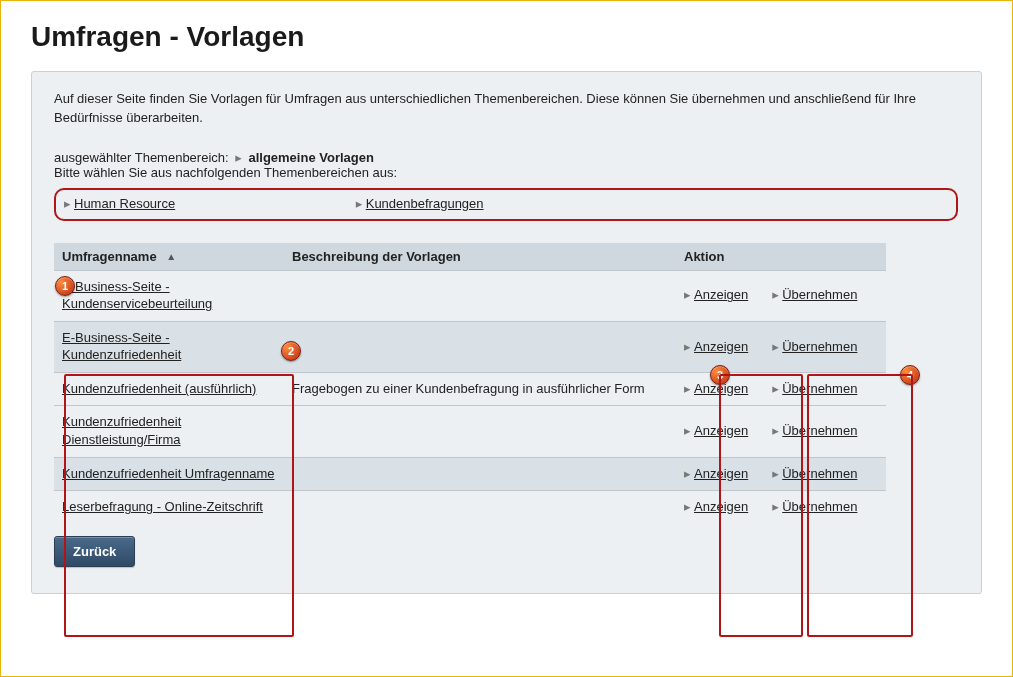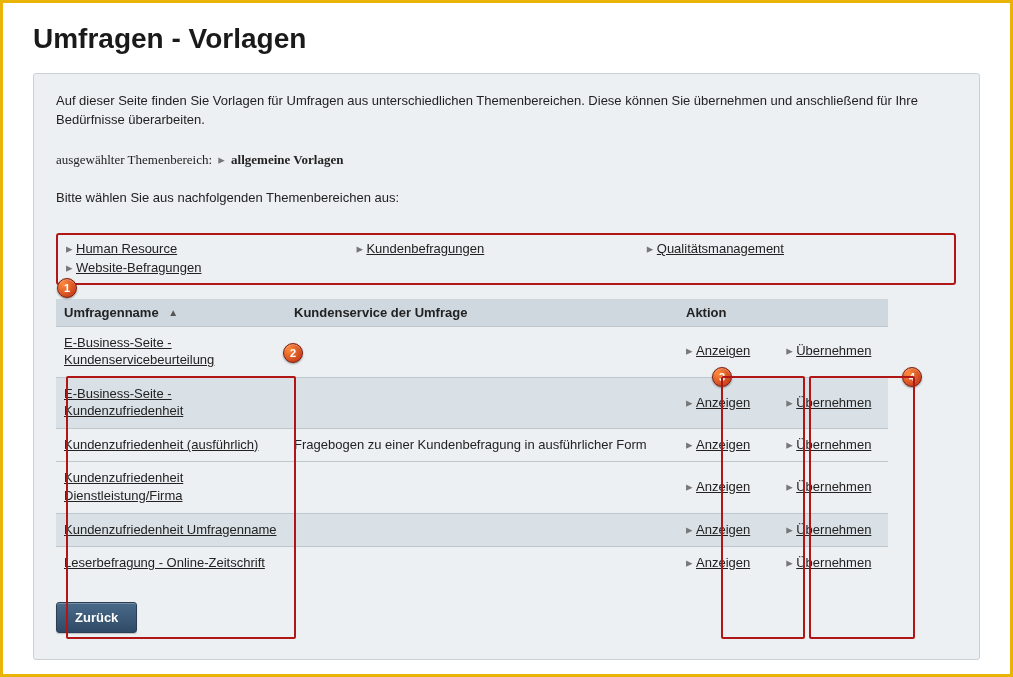--- a/index.html
+++ b/index.html
@@ -13,44 +13,44 @@
     --btn-start:#4a6a8a;
     --btn-end:#2f4a66;
     --annot:#b01616;
     --badge-start:#ff8a3a;
     --badge-end:#b82a13;
   }
   html,body{margin:0;padding:0;background:#fff;font-family:Arial,Helvetica,sans-serif;color:var(--text);font-size:13px;}
   .frame{
     box-sizing:border-box;
     width:1013px;height:677px;
-    border:3px solid #eab308;
+    border:1px solid #eab308;
     padding:10px 30px 12px 30px;
     position:relative;
   }
   h1{font-size:28px;font-weight:700;margin:10px 0 18px 0;color:#1a1a1a;}
   .panel{
     position:relative;
     background:var(--panel);
     border:1px solid var(--panel-border);
     border-radius:3px;
     padding:18px 23px 26px 22px;
   }
   .intro{line-height:1.45;margin-bottom:22px;}
-  .selected{margin-bottom:22px;font-family:Liberation Serif, serif;}
+  .selected{}
   .selected .label{}
   .selected .arrow{margin:0 3px 0 3px;color:#777;display:inline-block;}
   .selected .value{font-weight:700;}
-  .prompt{margin-bottom:28px;}
+  .prompt{margin-bottom:8px;}
   .topic-box{
     position:relative;
     border:2px solid var(--annot);
-    border-radius:3px;
+    border-radius:10px;
     padding:4px 8px 6px 8px;
-    margin-bottom:14px;
+    margin-bottom:22px;
   }
   .topics{display:flex;flex-wrap:wrap;}
   .topics .col{flex:0 0 33%;min-width:33%;}
   .topics .item{padding:2px 0;}
   .topics .item a,
   .cell a{
     color:var(--link);text-decoration:underline;
   }
   .caret{color:#777;display:inline-block;width:10px;}
   table.grid{
@@ -72,24 +72,24 @@
     vertical-align:middle;
     font-size:13px;
     line-height:1.35;
   }
   table.grid tbody tr.alt td{background:var(--table-alt);}
   table.grid col.name{width:230px;}
   table.grid col.desc{width:392px;}
   table.grid col.act{width:210px;}
   .sort-ind{display:inline-block;font-size:10px;color:#555;margin-left:6px;vertical-align:1px;}
   .two-line a{display:inline-block;}
-  .actions{display:flex;gap:36px;align-items:center;}
+  .actions{display:flex;gap:24px;align-items:center;}
   .btn{
     display:inline-block;
-    margin-top:22px;
+    margin-top:12px;
     padding:7px 18px;
     color:#fff;font-weight:700;font-size:13px;
     border:1px solid #2a3e55;
     border-radius:3px;
     background:linear-gradient(to bottom,var(--btn-start),var(--btn-end));
     box-shadow:inset 0 1px 0 rgba(255,255,255,.25),0 1px 1px rgba(0,0,0,.2);
     text-decoration:none;
     cursor:pointer;
   }
   
@@ -128,44 +128,40 @@
       <span class="arrow">▸</span>
       <span class="value">allgemeine Vorlagen</span>
     </div>
 
     <div class="prompt">Bitte wählen Sie aus nachfolgenden Themenbereichen aus:</div>
 
     <div class="topic-box">
       <div class="topics">
         <div class="col">
           <div class="item"><span class="caret">▸</span><a href="#">Human Resource</a></div>
-          <div class="item"><span class="caret">▸</span><a href="#">Website-Befragungen</a></div>
         </div>
         <div class="col">
           <div class="item"><span class="caret">▸</span><a href="#">Kundenbefragungen</a></div>
-        </div>
-        <div class="col">
-          <div class="item"><span class="caret">▸</span><a href="#">Qualitätsmanagement</a></div>
         </div>
       </div>
     </div>
 
     <table class="grid">
       <colgroup>
         <col class="name">
           <col class="desc">
           <col class="act">
       </colgroup>
       <thead>
         <tr>
           <th>
             <span>Umfragenname</span>
             <span class="sort-ind">▲</span>
           </th>
-          <th>Kundenservice der Umfrage</th>
+          <th>Beschreibung der Vorlagen</th>
           <th>Aktion</th>
         </tr>
       </thead>
       <tbody id="rows">
           <tr>
             <td class="cell two-line"><a href="#">E-Business-Seite - Kundenservicebeurteilung</a></td>
             <td class="cell"></td>
             <td class="cell">
               <div class="actions">
                 <span><span class="caret">▸</span><a href="#">Anzeigen</a></span>

